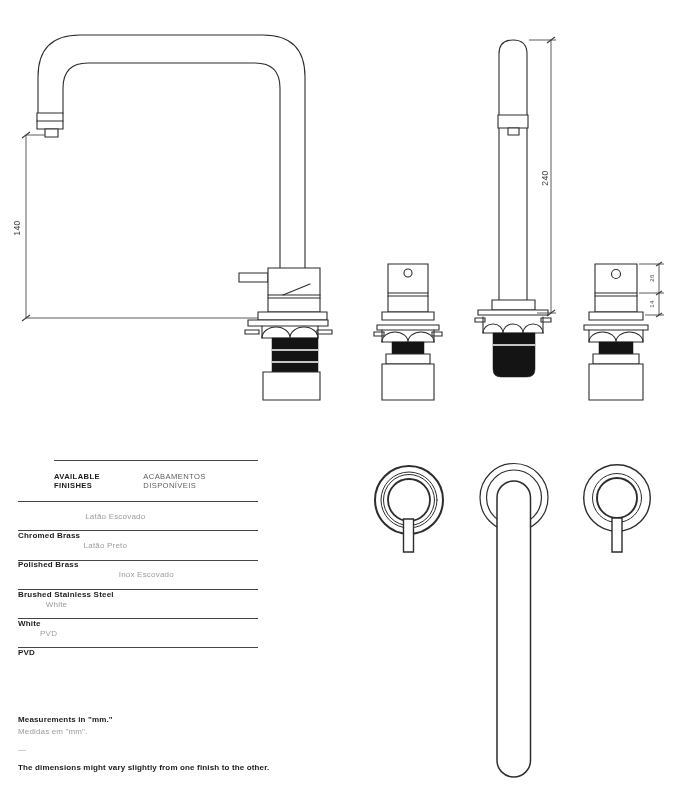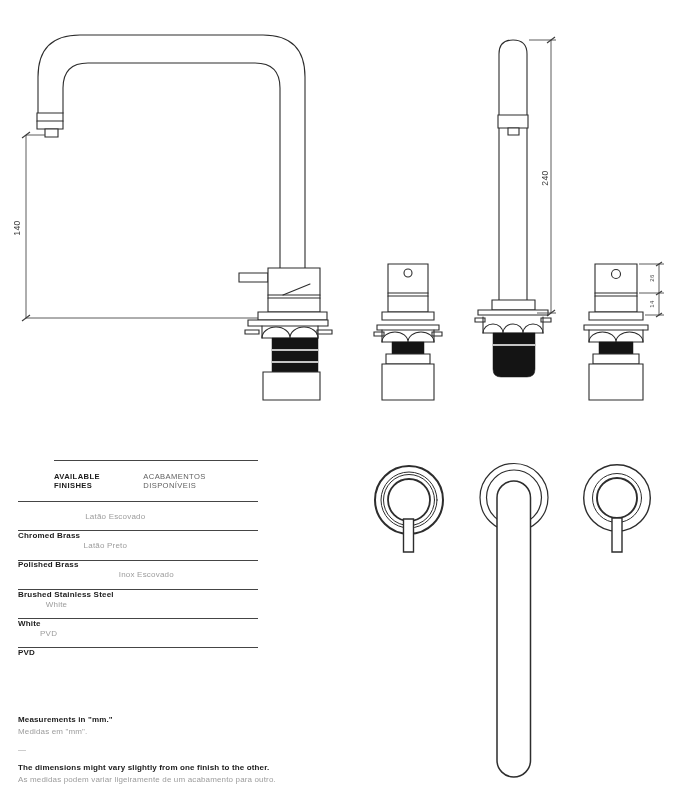--- a/index.html
+++ b/index.html
@@ -215,16 +215,15 @@
       <span class="en">PVD</span>
       <span class="pt">PVD</span>
     </div>
   </div>
 
   <div class="notes">
     <div class="bold">Measurements in "mm."</div>
     <div class="gray">Medidas em "mm".</div>
     <div class="dash">—</div>
     <div class="bold">The dimensions might vary slightly from one finish to the other.</div>
-    <div class="gray">As medidas podem variar ligeiramente de um acabamento para outro.</div>
   </div>
 
 </div>
 
 </body></html>

